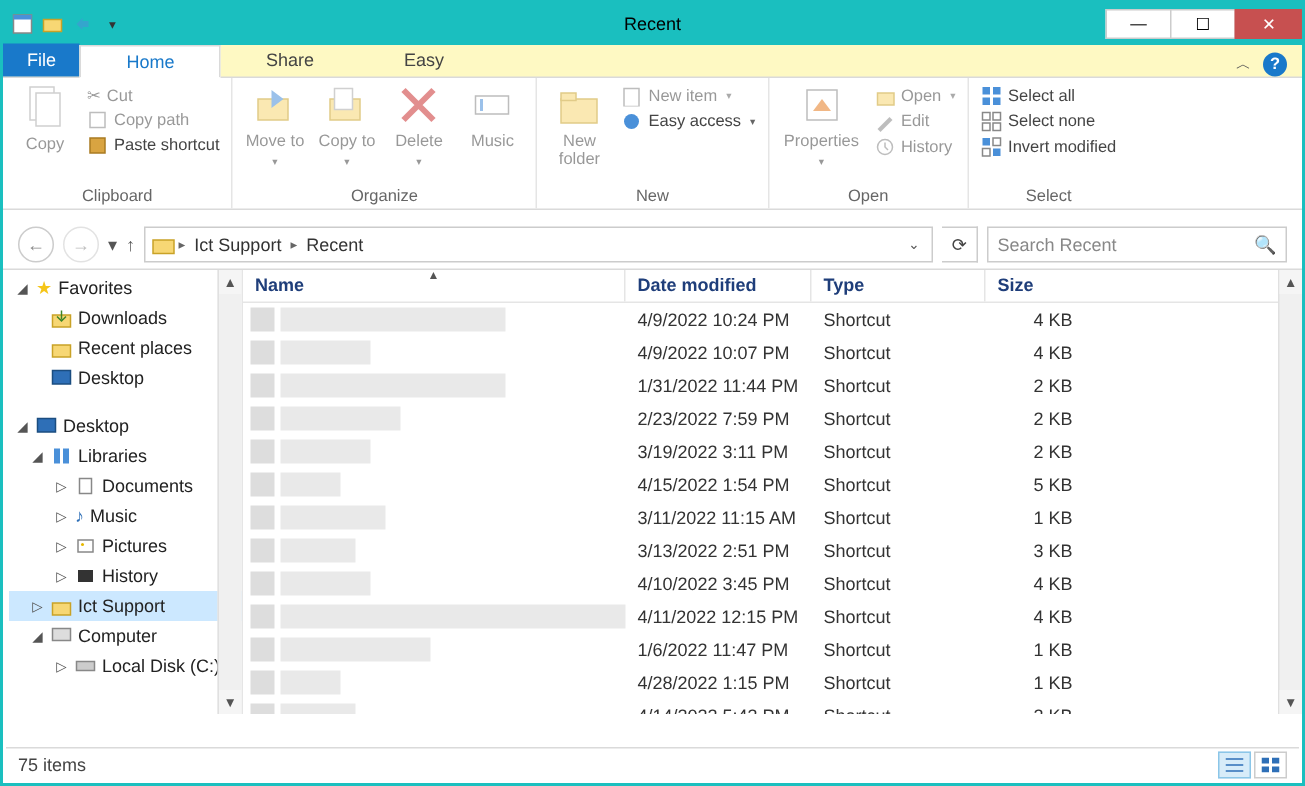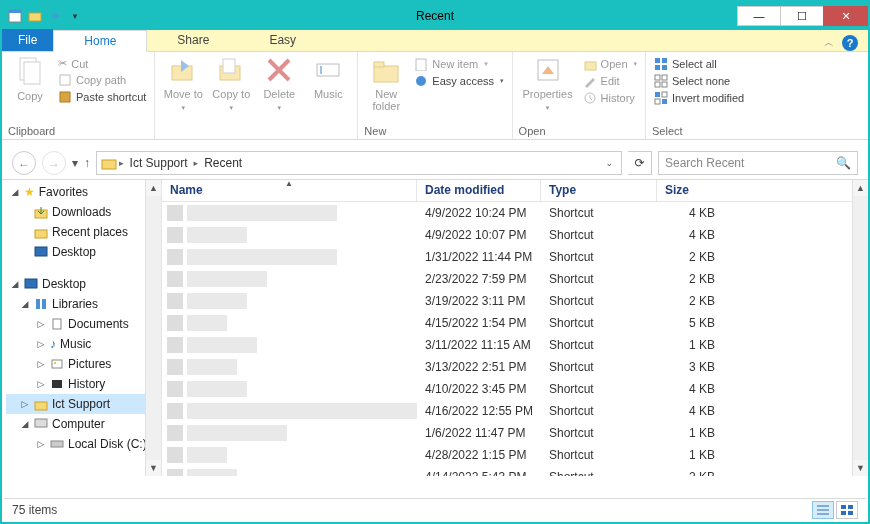--- a/index.html
+++ b/index.html
@@ -19,21 +19,21 @@
 .file-tab { background: #1979CA; color: #fff; font-size: 12px; padding: 2px 16px; height: 22px; display:flex; align-items:center; }
 .tab { font-size: 12px; padding: 2px 30px; height: 22px; color: #444; display:flex; align-items:center; cursor:default;}
 .tab.active { border: 1px solid #dadada; border-bottom: 1px solid #fff; background: #fff; color: #1979CA; position:relative; top:1px;}
 .tab-right { margin-left:auto; display:flex; align-items:center; gap:8px; padding-right:10px;}
 .help-icon { width:16px; height:16px; border-radius:50%; background:#1979CA; color:#fff; font-size:11px; display:flex; align-items:center; justify-content:center; font-weight:bold;}
 
 
 .ribbon { height: 88px; background: #fff; border-bottom: 1px solid #dadada; display: flex; }
 .ribbon-group { border-right: 1px solid #e5e5e5; padding: 2px 6px 0px 6px; display:flex; flex-direction:column; }
 .ribbon-group-body { flex:1; display:flex; align-items:flex-start; gap:4px; }
-.ribbon-group-label { font-size: 11px; color:#666; padding-bottom: 2px; }
+.ribbon-group-label { font-size: 11px; color:#666; text-align:center; padding-bottom: 2px; }
 .big-btn { display:flex; flex-direction:column; align-items:center; width:46px; padding-top:2px; font-size:11px; color:#444; gap: 4px; text-align: center; }
 .big-btn.narrow { width: 44px; }
 .big-btn svg { margin-bottom:0px; }
 .small-col { display:flex; flex-direction:column; gap:1px; padding-top:2px;}
 .small-btn { font-size:11px; color:#444; display:flex; align-items:center; gap:4px; padding:1px 2px; white-space:nowrap;}
 .disabled { opacity:0.55; }
 .dd::after { content:"▾"; font-size:7px; margin-left:2px; color:#666;}
 
 
 .navbar { height: 34px; border-bottom:1px solid #dadada; display:flex; align-items:center; padding: 0 10px; gap:6px; margin-top:6px;}
@@ -183,20 +183,21 @@
           <span style="font-size:7px;">▾</span>
       </div>
       <div class="big-btn disabled">
         <svg width="28" height="28">
             <rect x="3" y="8" width="22" height="12" fill="#fff" stroke="#888"></rect>
             <rect x="6" y="10" width="2" height="8" fill="#4A90D9"></rect>
           </svg>
         <span>Music</span>
       </div>
     </div>
+    <div class="ribbon-group-label">Organize</div>
   </div>
 
   <div class="ribbon-group">
     <div class="ribbon-group-body">
       <div class="big-btn disabled narrow">
         <svg width="30" height="28">
             <rect x="3" y="10" width="24" height="16" fill="#F7D774" stroke="#C9A227"></rect>
             <rect x="3" y="6" width="10" height="5" fill="#F7D774" stroke="#C9A227"></rect>
           </svg>
         <span>New folder</span>
@@ -500,21 +501,21 @@
           </div>
           <div class="c-date">4/10/2022 3:45 PM</div>
           <div class="c-type">Shortcut</div>
           <div class="c-size">4 KB</div>
         </div>
         <div class="row">
           <div class="c-name">
             <span class="ico"></span>
             <span class="blur-block" style="width:230px"></span>
           </div>
-          <div class="c-date">4/16/2022 12:55 PM</div>
+          <div class="c-date">4/11/2022 12:15 PM</div>
           <div class="c-type">Shortcut</div>
           <div class="c-size">4 KB</div>
         </div>
         <div class="row">
           <div class="c-name">
             <span class="ico"></span>
             <span class="blur-block" style="width:100px"></span>
           </div>
           <div class="c-date">1/6/2022 11:47 PM</div>
           <div class="c-type">Shortcut</div>

